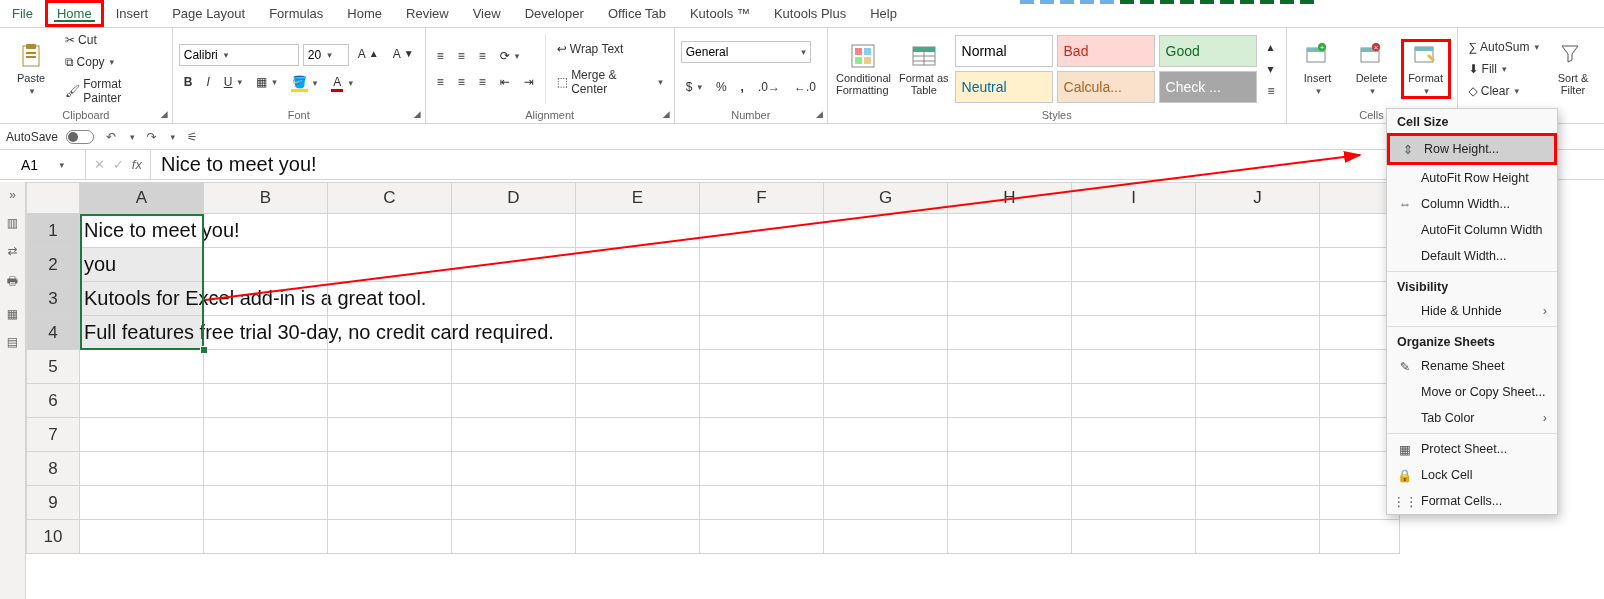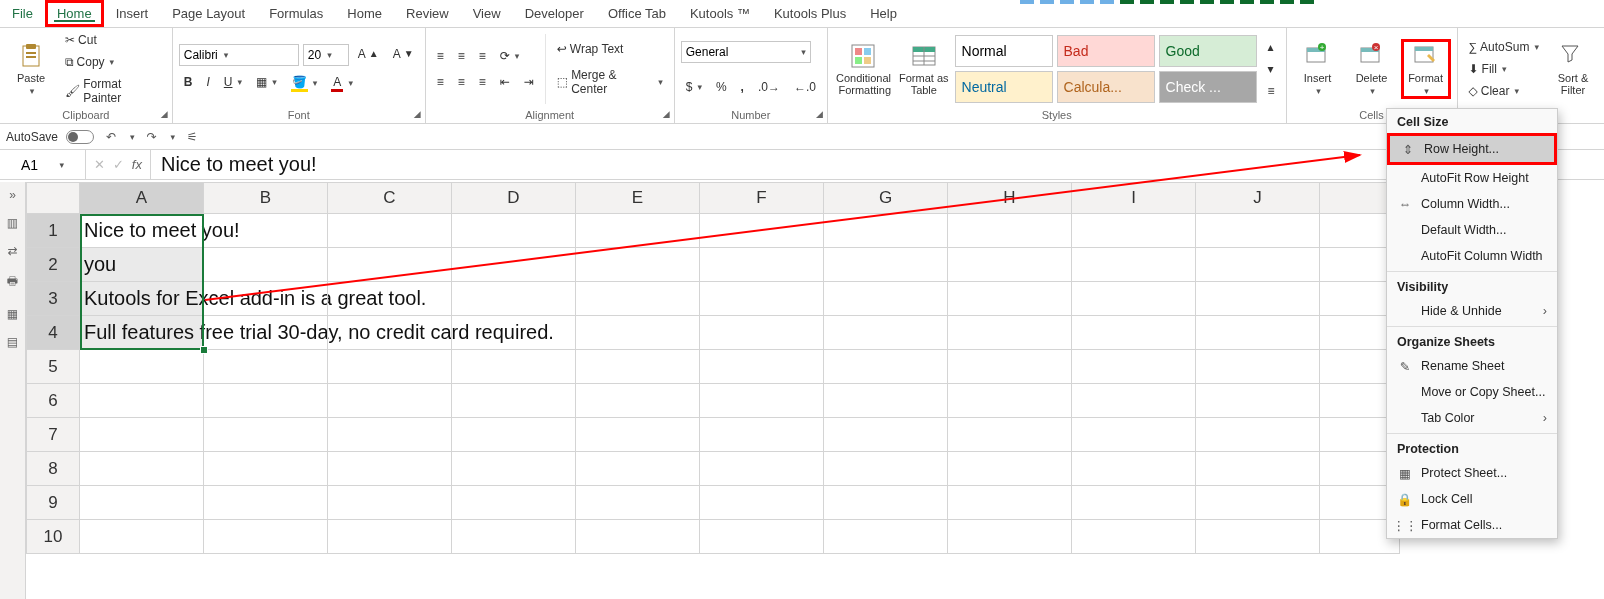--- a/index.html
+++ b/index.html
@@ -263,21 +263,21 @@
   <div class="group" style="flex:0 0 auto">
     <div class="group-body">
       <div class="bigbtn">
         <span class="icon"><svg width="28" height="28">
               <rect x="3" y="3" width="22" height="22" fill="#fff" stroke="#888"></rect>
               <rect x="6" y="6" width="7" height="7" fill="#e88"></rect>
               <rect x="15" y="6" width="7" height="7" fill="#8ce"></rect>
               <rect x="6" y="15" width="7" height="7" fill="#8e8"></rect>
               <rect x="15" y="15" width="7" height="7" fill="#ec8"></rect>
             </svg></span>
-        <span style="white-space:pre-line;text-align:right;line-height:1.1">Conditional
+        <span style="white-space:pre-line;text-align:left;line-height:1.1">Conditional
 Formatting</span>
       </div>
       <div class="bigbtn">
         <span class="icon"><svg width="28" height="28">
               <rect x="3" y="5" width="22" height="18" fill="#fff" stroke="#888"></rect>
               <rect x="3" y="5" width="22" height="5" fill="#4a8"></rect>
               <line x1="3" y1="14" x2="25" y2="14" stroke="#888"></line>
               <line x1="3" y1="19" x2="25" y2="19" stroke="#888"></line>
               <line x1="14" y1="5" x2="14" y2="23" stroke="#888"></line>
             </svg></span>
@@ -581,25 +581,25 @@
   <div class="item">
       <span class="mi-icon"></span>
       <span>AutoFit Row Height</span>
     </div>
   <div class="item">
       <span class="mi-icon">⇔</span>
       <span>Column Width...</span>
     </div>
   <div class="item">
       <span class="mi-icon"></span>
+      <span>AutoFit Column Width</span>
+    </div>
+  <div class="item">
+      <span class="mi-icon"></span>
       <span>Default Width...</span>
-    </div>
-  <div class="item">
-      <span class="mi-icon"></span>
-      <span>AutoFit Column Width</span>
     </div>
   <hr>
   <div class="hdr">Visibility</div>
   <div class="item">
       <span class="mi-icon"></span>
       <span>Hide &amp; Unhide</span>
       <span class="chev">›</span>
     </div>
   <hr>
   <div class="hdr">Organize Sheets</div>
@@ -610,21 +610,20 @@
   <div class="item">
       <span class="mi-icon"></span>
       <span>Move or Copy Sheet...</span>
     </div>
   <div class="item">
       <span class="mi-icon"></span>
       <span>Tab Color</span>
       <span class="chev">›</span>
     </div>
   <hr>
-  <div class="hdr">Protection</div>
   <div class="item">
       <span class="mi-icon">▦</span>
       <span>Protect Sheet...</span>
     </div>
   <div class="item">
       <span class="mi-icon">🔒</span>
       <span>Lock Cell</span>
     </div>
   <div class="item">
       <span class="mi-icon">⋮⋮</span>

